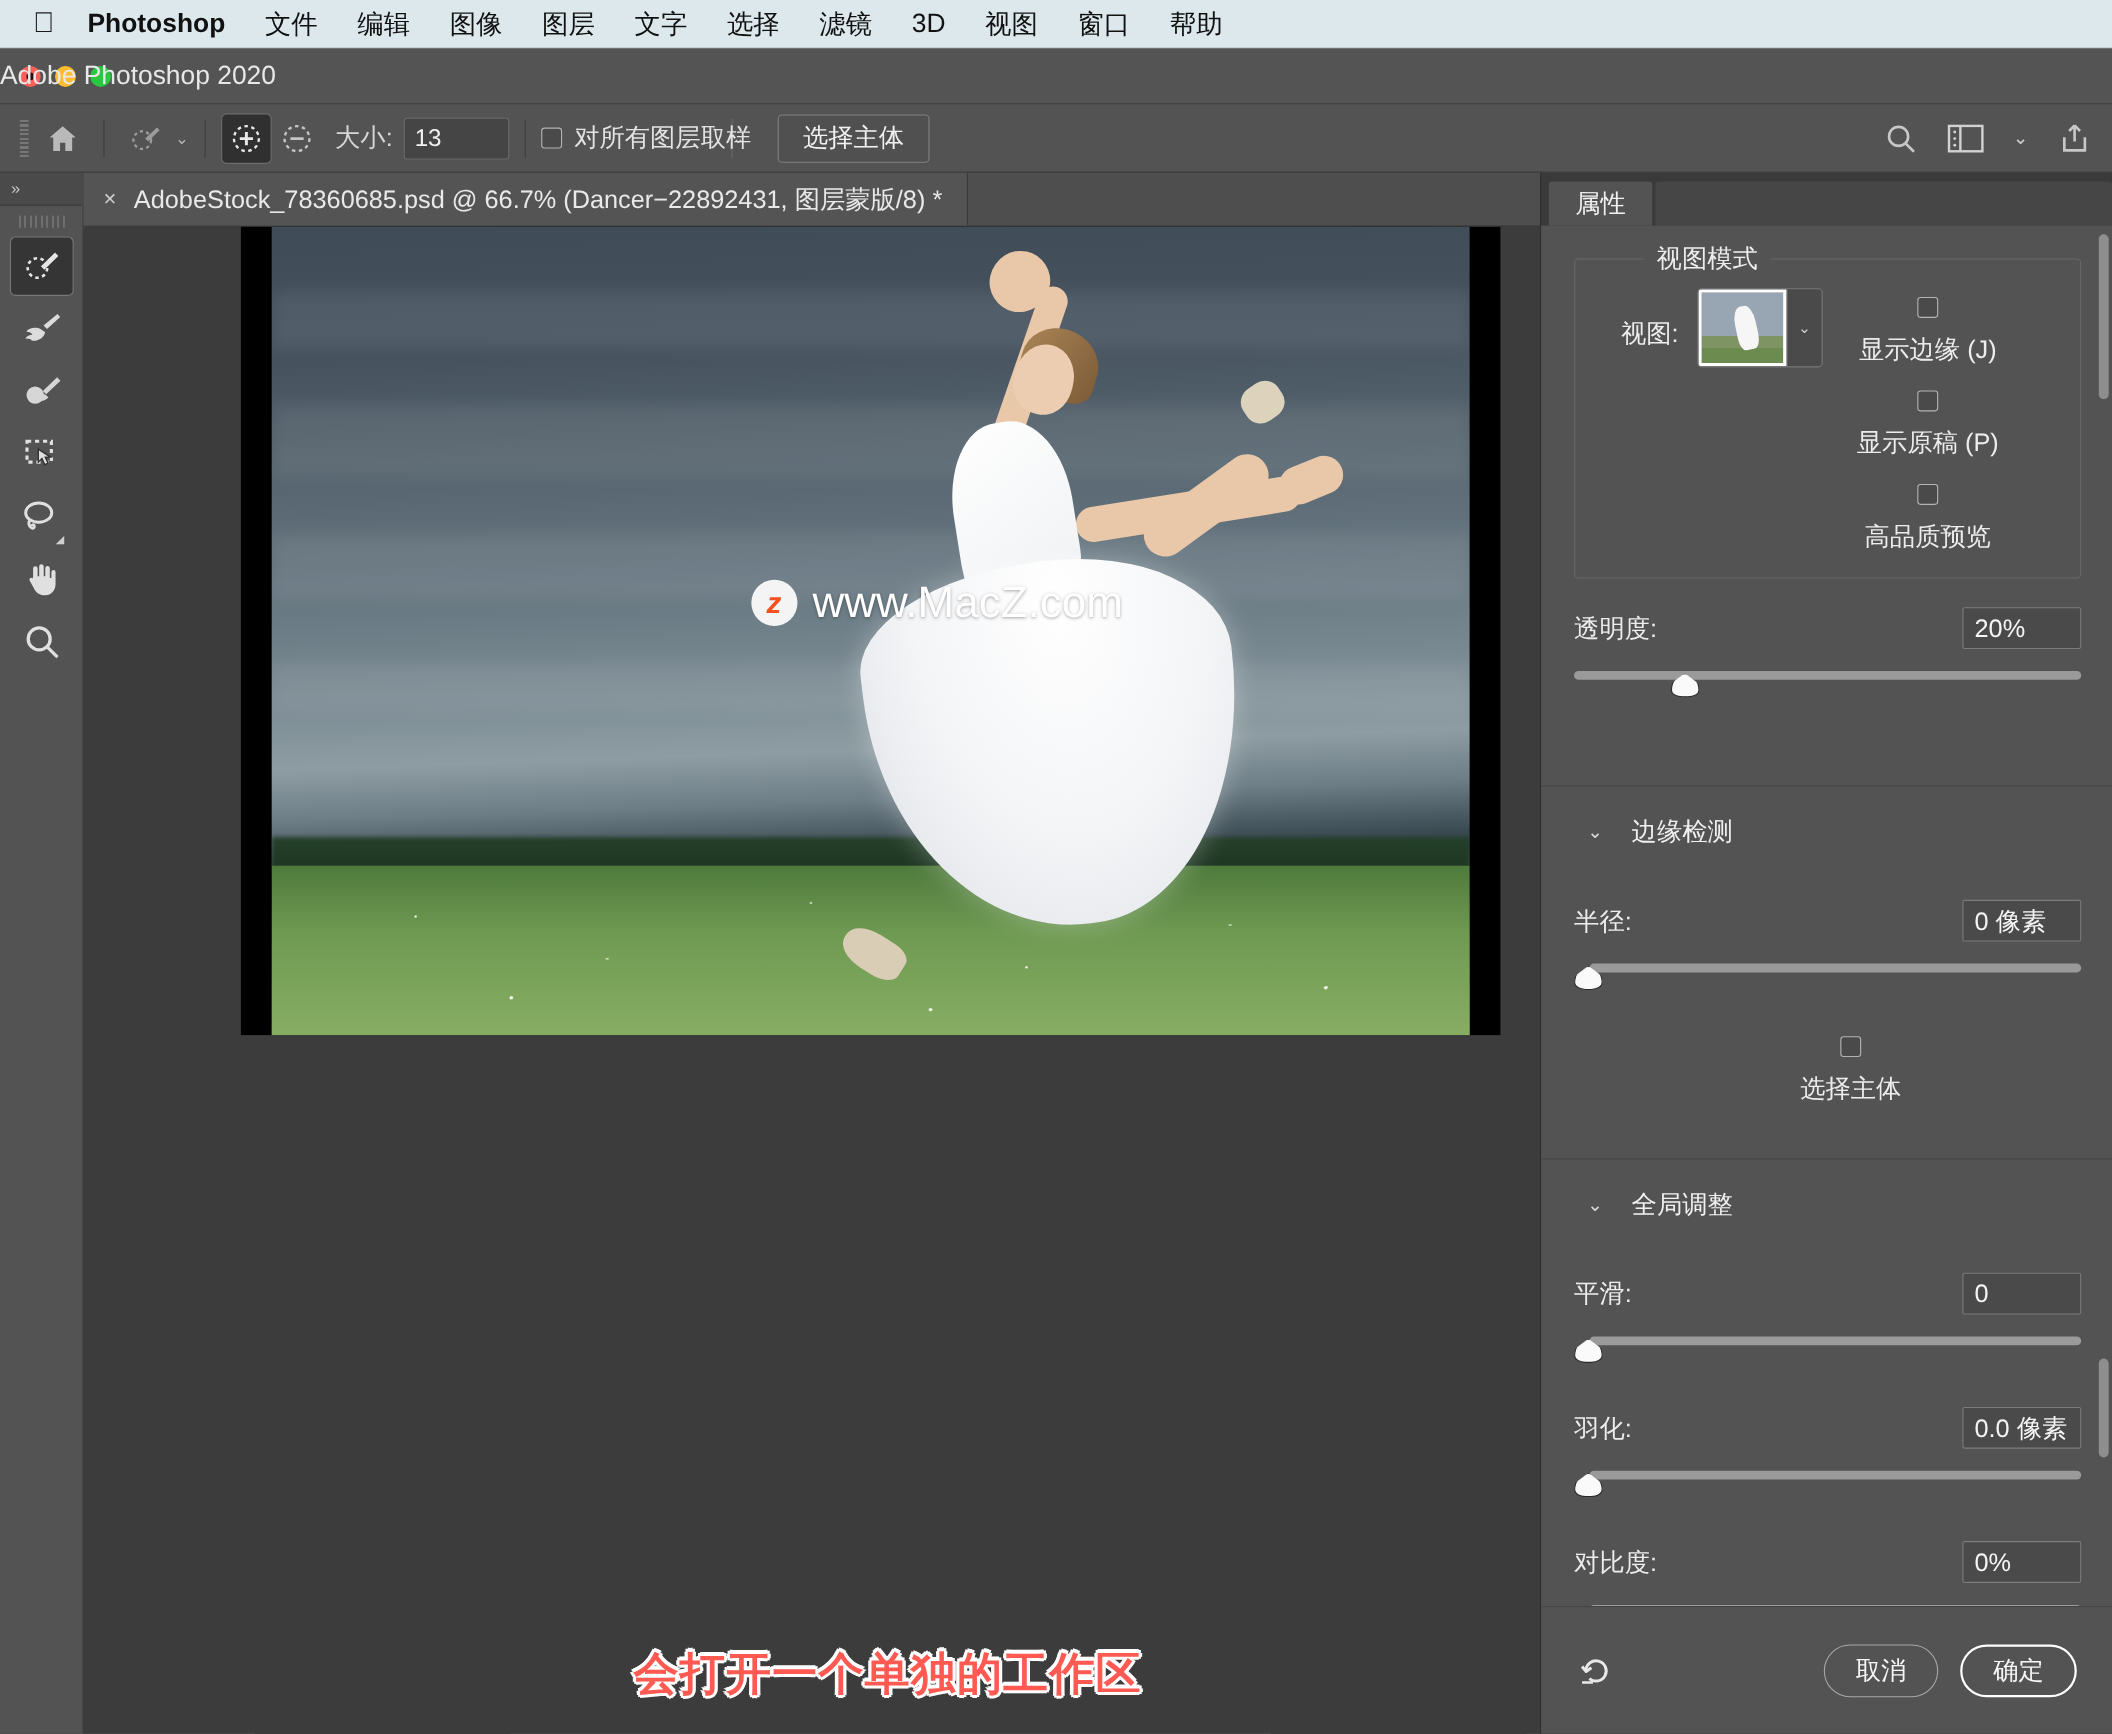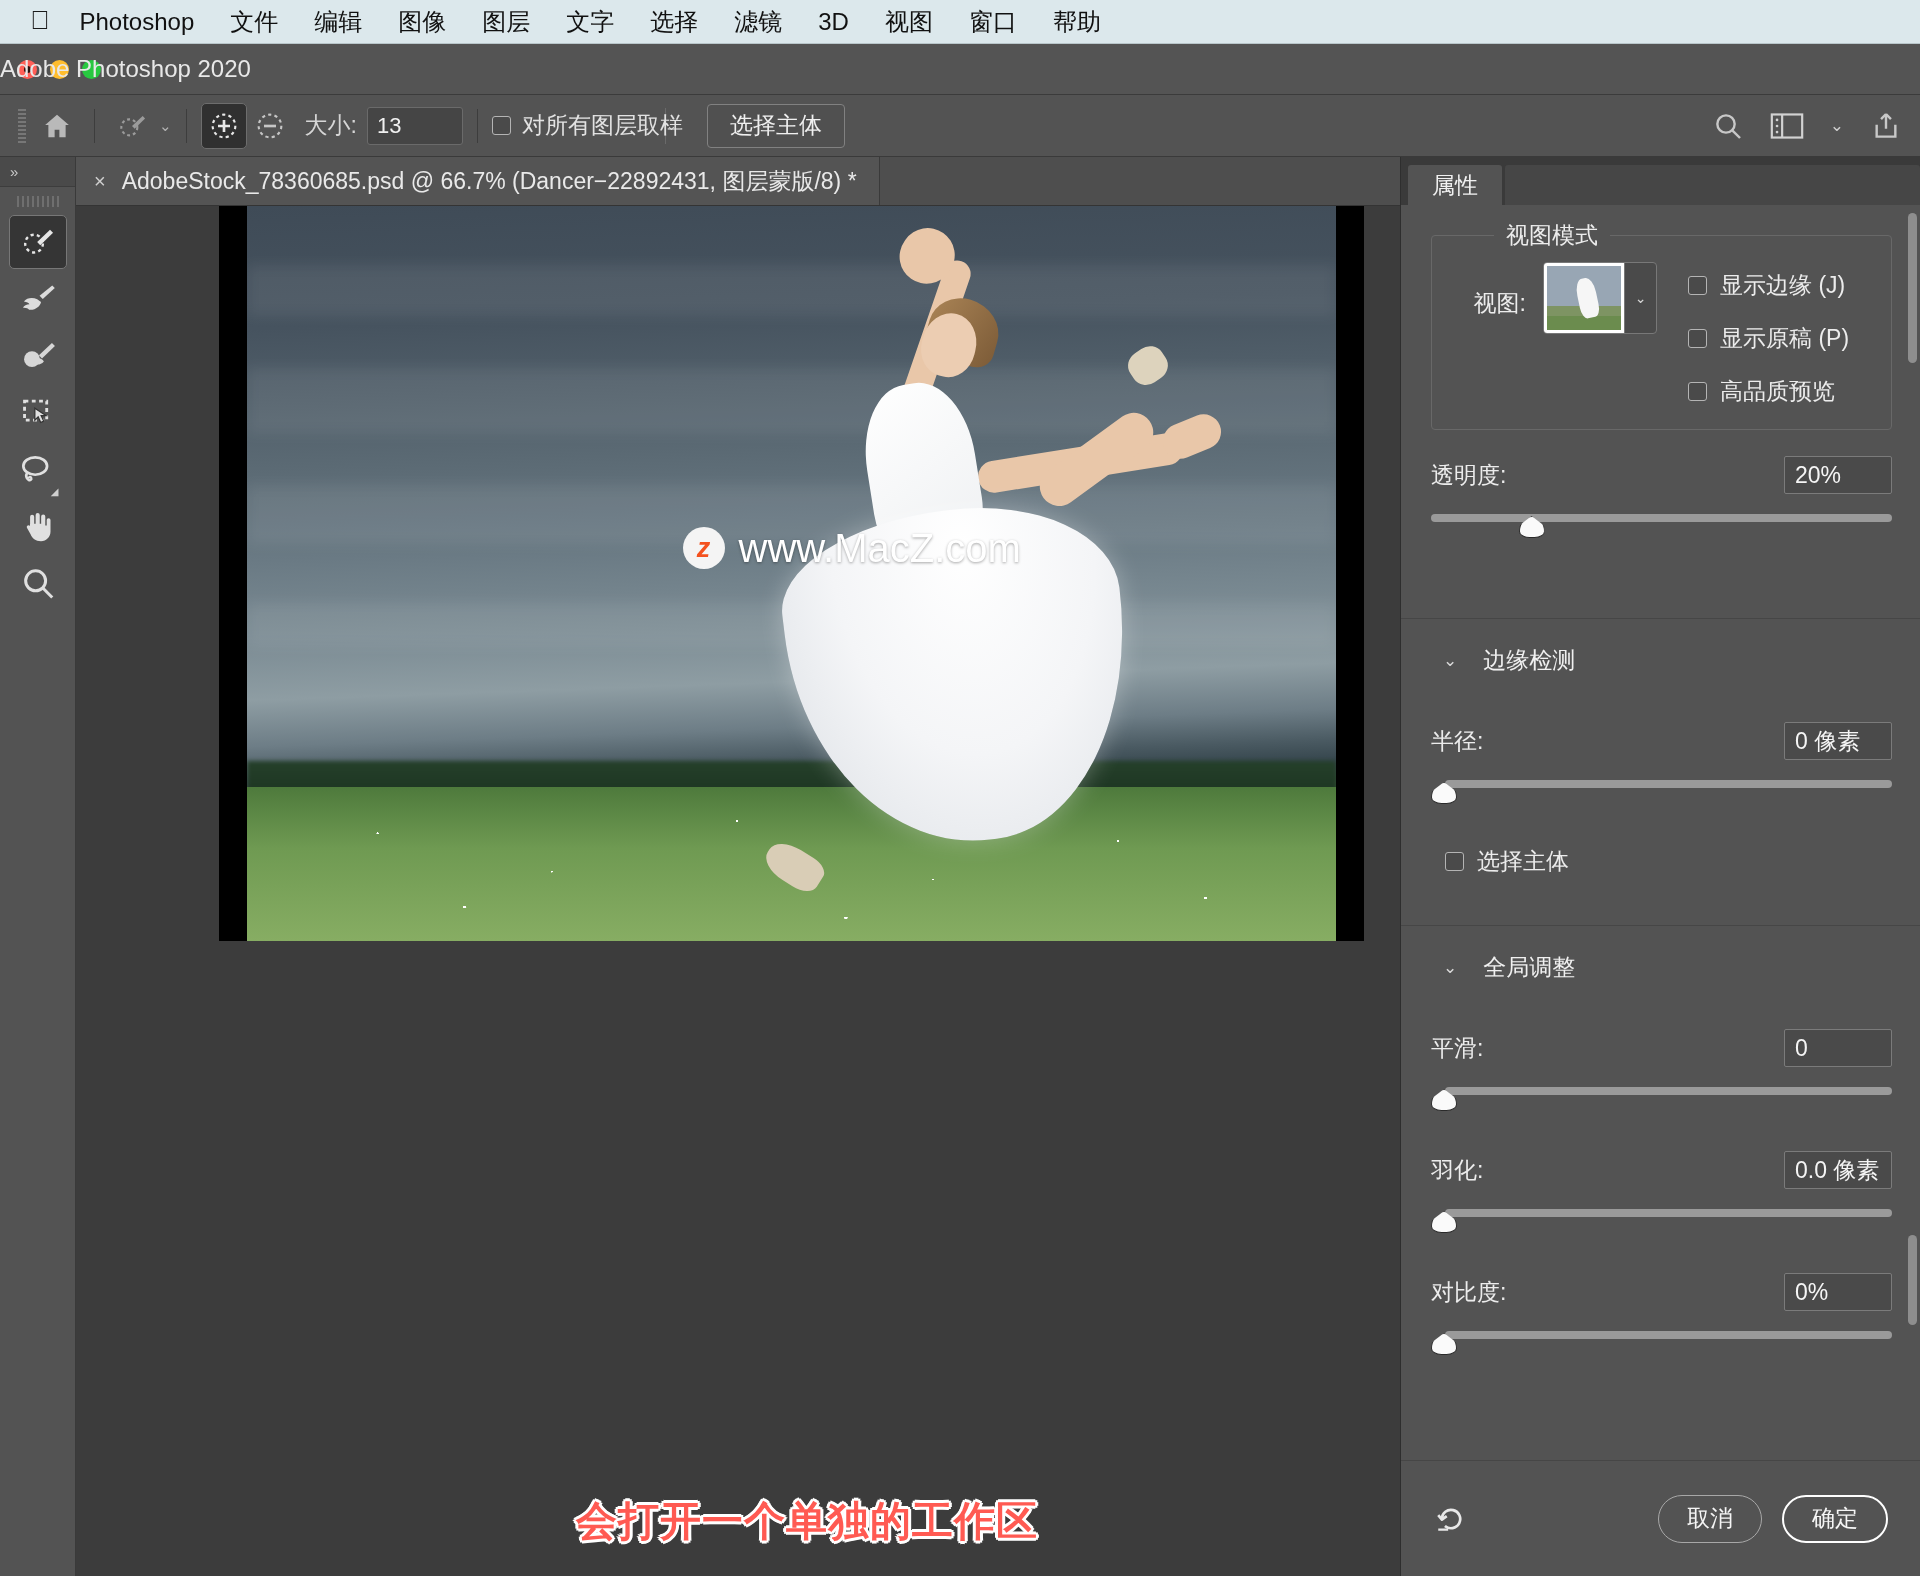--- a/index.html
+++ b/index.html
@@ -20,21 +20,21 @@
     border-bottom: 1px solid #b9c6ca;
   }
   .apple-logo {
     font-size: 26px; color: #1a1a1a; line-height: 1;
     margin-right: 30px; margin-top: -4px;
   }
   .mac-menubar .mitem {
     font-size: 24px; color: #111;
     padding: 0 18px; white-space: nowrap;
   }
-  .mac-menubar .mitem.bold { font-weight: normal; padding-left: 0; }
+  .mac-menubar .mitem.bold { font-weight: bold; padding-left: 0; }
 
   
   .ps-titlebar {
     height: 51px; width: 100%;
     background: #545454;
     border-bottom: 1px solid #3b3b3b;
     position: relative;
     display: flex; align-items: center;
   }
   .traffic { display: flex; gap: 13px; margin-left: 18px; }
@@ -285,21 +285,21 @@
     width: 26%; height: 62%;
     background: #f6f6f6;
     border-radius: 40% 40% 30% 30%;
     transform: rotate(-12deg);
   }
   .view-caret {
     width: 32px; display: flex; align-items: center; justify-content: center;
     color: #d7d7d7; font-size: 14px; border-left: 1px solid #787878;
   }
   .view-checks { display: flex; flex-direction: column; gap: 22px; padding-top: 8px; margin-left: 14px; }
-  .view-check { display: flex; align-items: center; gap: 13px; }
+  .view-check { display: flex; align-items: center; gap: 13px; flex-direction: column; }
   .view-check .lbl { font-size: 23px; color: #ececec; white-space: nowrap; }
 
   .slider-block { margin: 0 28px 0 30px; padding-top: 26px; }
   .slider-head { display: flex; align-items: center; }
   .slider-head .s-label { font-size: 23px; color: #ececec; }
   .num-field {
     margin-left: auto;
     background: #4a4a4a; border: 1px solid #7b7b7b; border-radius: 2px;
     min-width: 108px; height: 38px;
     display: flex; align-items: center; padding: 0 10px;

